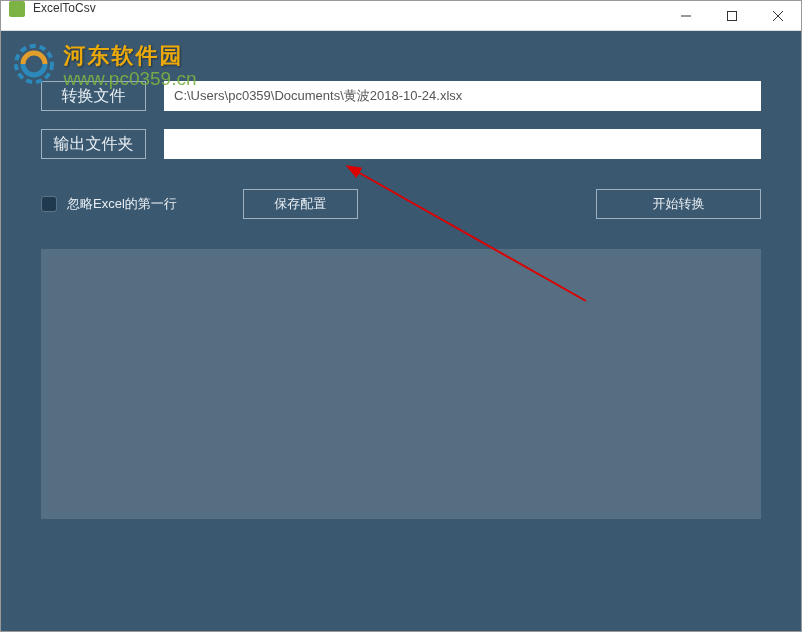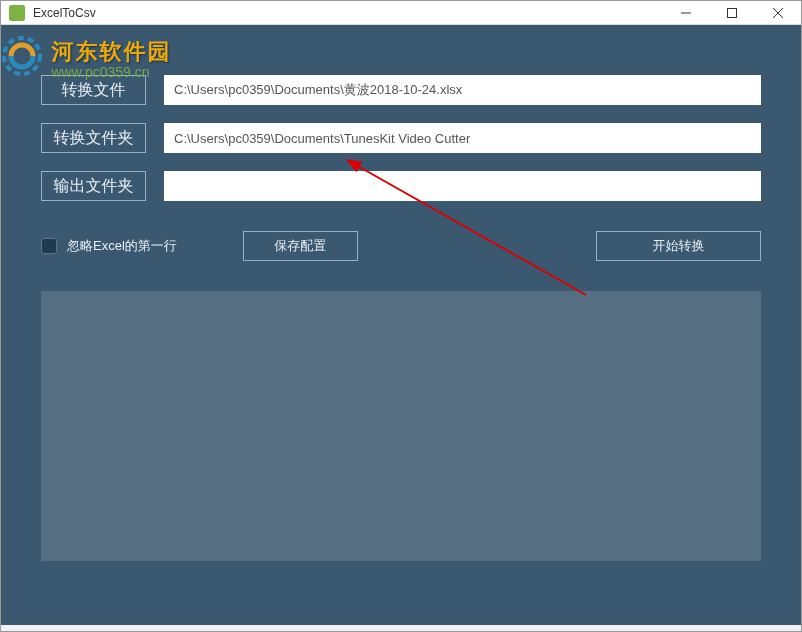--- a/index.html
+++ b/index.html
@@ -4,24 +4,24 @@
   <style>
     * { margin: 0; padding: 0; box-sizing: border-box; }
     body {
       width: 802px;
       height: 632px;
       font-family: "Microsoft YaHei", sans-serif;
       background: #f0f0f0;
       border: 1px solid #999;
     }
     .titlebar {
-      height: 24px;
+      height: 30px;
       background: #ffffff;
       display: flex;
-      align-items: center;
+      align-items: flex-start;
       border-bottom: 1px solid #ddd;
     }
     .titlebar-icon {
       width: 16px;
       height: 16px;
       margin-left: 8px;
       background: #7cb342;
       border-radius: 2px;
     }
     .titlebar-title {
@@ -46,42 +46,42 @@
     }
     .app-body {
       background: #3a5870;
       height: calc(100% - 30px);
       padding: 40px 40px 30px 40px;
       position: relative;
     }
     .watermark {
       position: absolute;
       top: 10px;
-      left: 0;
+      left: 12px;
       pointer-events: none;
       opacity: 0.9;
     }
     .watermark-logo {
       display: inline-block;
       vertical-align: middle;
     }
     .watermark-text {
       display: inline-block;
       vertical-align: middle;
       margin-left: 4px;
     }
     .watermark-zh {
       font-size: 22px;
       font-weight: bold;
       color: #FFB300;
       text-shadow: 1px 1px 2px rgba(0,0,0,0.5);
       letter-spacing: 2px;
     }
     .watermark-url {
-      font-size: 14px;
+      font-size: 19px;
       color: #7cb342;
       font-family: Arial;
       margin-top: -3px;
     }
     .row {
       display: flex;
       align-items: center;
       margin-bottom: 18px;
       gap: 18px;
       margin-top: 10px;
@@ -198,24 +198,20 @@
       <div class="watermark-zh">河东软件园</div>
       <div class="watermark-url">www.pc0359.cn</div>
     </span>
   </div>
 
   <div class="row">
     <div class="label-btn">转换文件</div>
     <input class="text-input" value="C:\Users\pc0359\Documents\黄波2018-10-24.xlsx" style="">
   </div>
 
-  <div class="row">
-    <div class="label-btn">转换文件夹</div>
-    <input class="text-input" value="C:\Users\pc0359\Documents\TunesKit Video Cutter" style="">
-  </div>
 
   <div class="row">
     <div class="label-btn">输出文件夹</div>
     <input class="text-input" value="" style="">
   </div>
 
   <div class="actions-row">
     <div class="checkbox-wrap">
       <div class="checkbox"></div>
       <span class="checkbox-label">忽略Excel的第一行</span>

